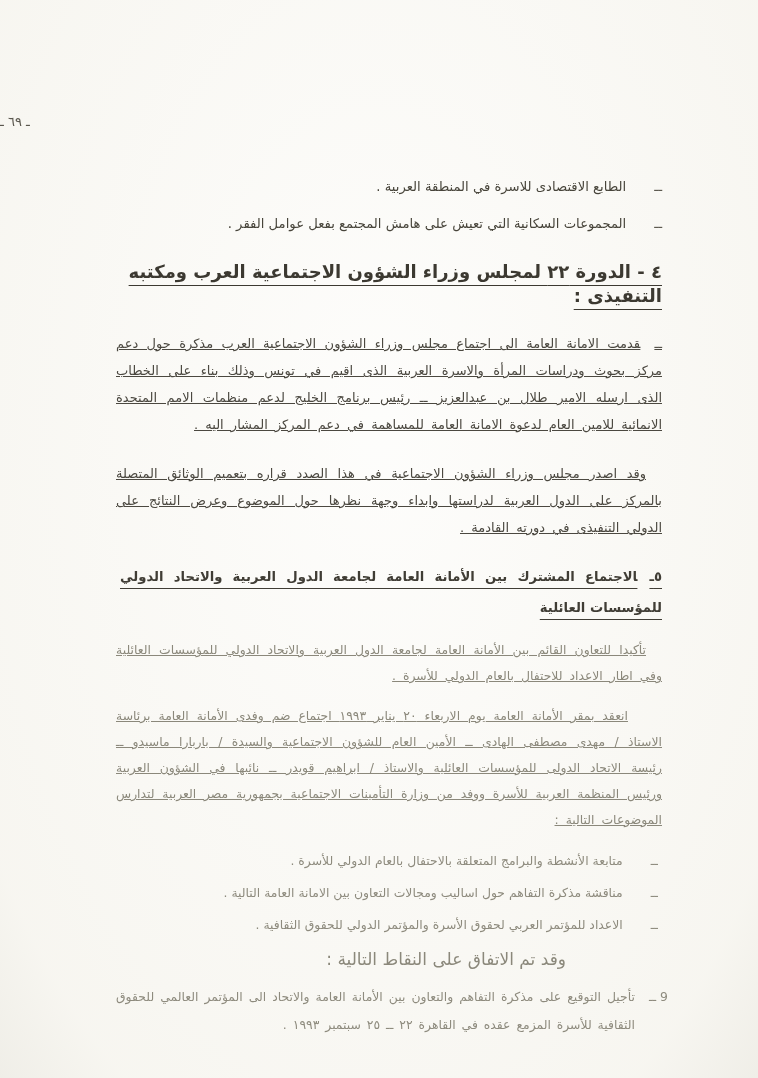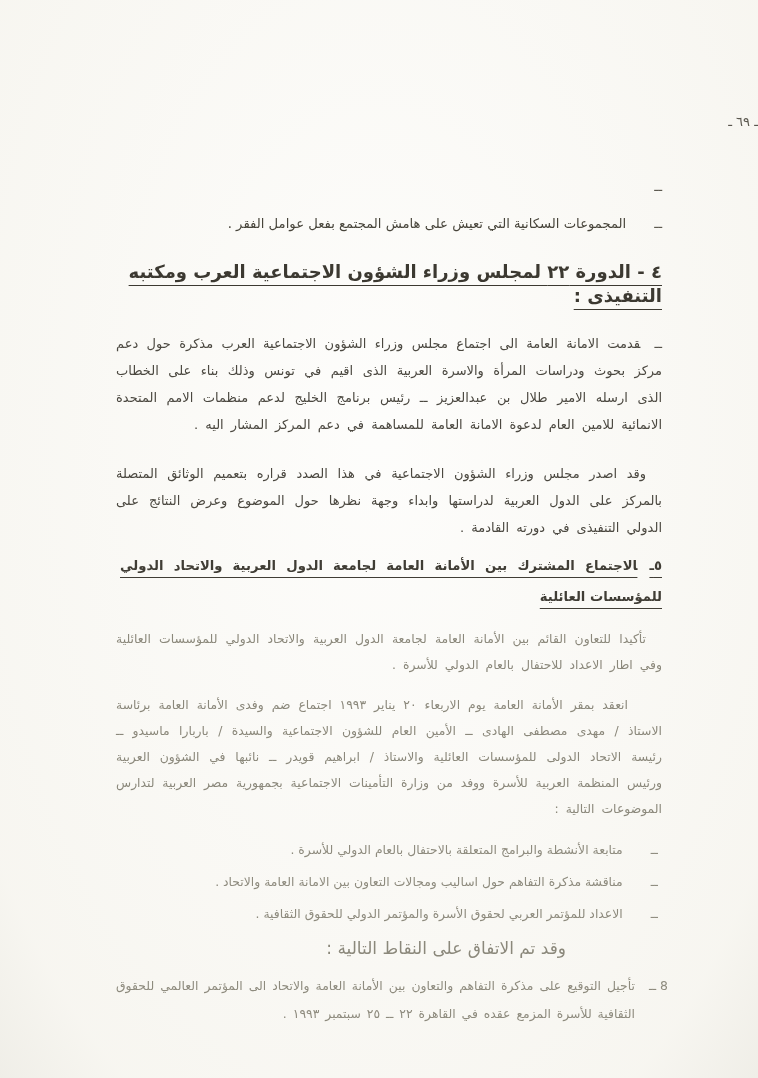--- a/index.html
+++ b/index.html
@@ -18,21 +18,21 @@
     font-family: "DejaVu Sans", sans-serif;
     direction: rtl;
     color: #47443a;
     overflow: hidden;
   }
   .content {
     padding: 0 96px 0 116px; 
   }
   .page-number {
     padding-top: 114px;
-    text-align: right;
+    text-align: left;
     font-size: 13px;
     letter-spacing: 2px;
     color: #5a574e;
   }
   .intro-list { margin-top: 48px; }
   .li-row {
     display: flex;
     gap: 28px;
     align-items: flex-start;
     margin-bottom: 17px;
@@ -54,29 +54,30 @@
     text-underline-offset: 7px;
     line-height: 24px;
   }
   .para {
     margin: 22px 0 0 0;
     font-size: 13px;
     line-height: 27px;
     text-align: justify;
     word-spacing: 3px;
     color: #4b4840;
+    text-decoration: underline;
   }
   .para .lead-marker {
     padding-left: 14px;
     color: #55524a;
   }
   .indent-sm { text-indent: 16px; }
   .indent-md { text-indent: 34px; }
   .heading5 {
-    margin-top: 9px;
+    margin-top: 20px;
     margin-left: 4px;
     font-size: 13.2px;
     font-weight: bold;
     color: #403d35;
     line-height: 31px;
     text-decoration: underline;
     text-decoration-thickness: 1px;
     text-underline-offset: 7px;
     text-align: justify;
   }
@@ -124,20 +125,21 @@
 
 <div class="page">
 
   <div class="page-number">ـ ٦٩ ـ</div>
 
   <div class="content">
 
     <div class="intro-list">
       <div class="li-row">
         <span class="marker">ــ</span>
+        <span class="li-text">الطابع الاقتصادى للاسرة في المنطقة العربية .</span>
       </div>
       <div class="li-row">
         <span class="marker">ــ</span>
         <span class="li-text">المجموعات السكانية التي تعيش على هامش المجتمع بفعل عوامل الفقر .</span>
       </div>
     </div>
 
     <div class="heading4">٤ -   الدورة ٢٢ لمجلس وزراء  الشؤون الاجتماعية العرب  ومكتبه التنفيذى :</div>
 
     <p class="para">
@@ -156,30 +158,30 @@
 
       <p class="para indent-md">انعقد بمقر الأمانة العامة يوم الاربعاء ٢٠ يناير ١٩٩٣ اجتماع ضم وفدى الأمانة العامة برئاسة الاستاذ / مهدى مصطفى الهادى ــ الأمين العام للشؤون الاجتماعية والسيدة / باربارا ماسيدو ــ رئيسة الاتحاد الدولى للمؤسسات العائلية والاستاذ / ابراهيم قويدر ــ نائبها في الشؤون العربية ورئيس المنظمة العربية للأسرة ووفد من وزارة التأمينات الاجتماعية بجمهورية مصر العربية لتدارس الموضوعات التالية :</p>
 
       <div class="topics">
         <div class="li-row">
           <span class="marker">ــ</span>
           <span class="li-text">متابعة الأنشطة والبرامج المتعلقة بالاحتفال بالعام الدولي للأسرة .</span>
         </div>
         <div class="li-row">
           <span class="marker">ــ</span>
-          <span class="li-text">مناقشة مذكرة التفاهم حول اساليب ومجالات التعاون بين الامانة العامة والاتحاد .</span>
+          <span class="li-text">مناقشة مذكرة التفاهم حول اساليب ومجالات التعاون بين الامانة العامة التالية .</span>
         </div>
         <div class="li-row">
           <span class="marker">ــ</span>
           <span class="li-text">الاعداد للمؤتمر العربي لحقوق الأسرة والمؤتمر الدولي للحقوق الثقافية .</span>
         </div>
       </div>
 
       <div class="agreement-line">وقد تم الاتفاق على النقاط التالية :</div>
 
       <div class="point-row">
-        <span class="marker">8 ــ</span>
+        <span class="marker">9 ــ</span>
         <span class="point-text">تأجيل التوقيع على مذكرة التفاهم والتعاون بين الأمانة العامة والاتحاد الى المؤتمر العالمي للحقوق الثقافية للأسرة المزمع عقده في القاهرة ٢٢ ــ ٢٥ سبتمبر ١٩٩٣ .</span>
       </div>
 
     </div>
   </div>
 </div>
 
 </body></html>

